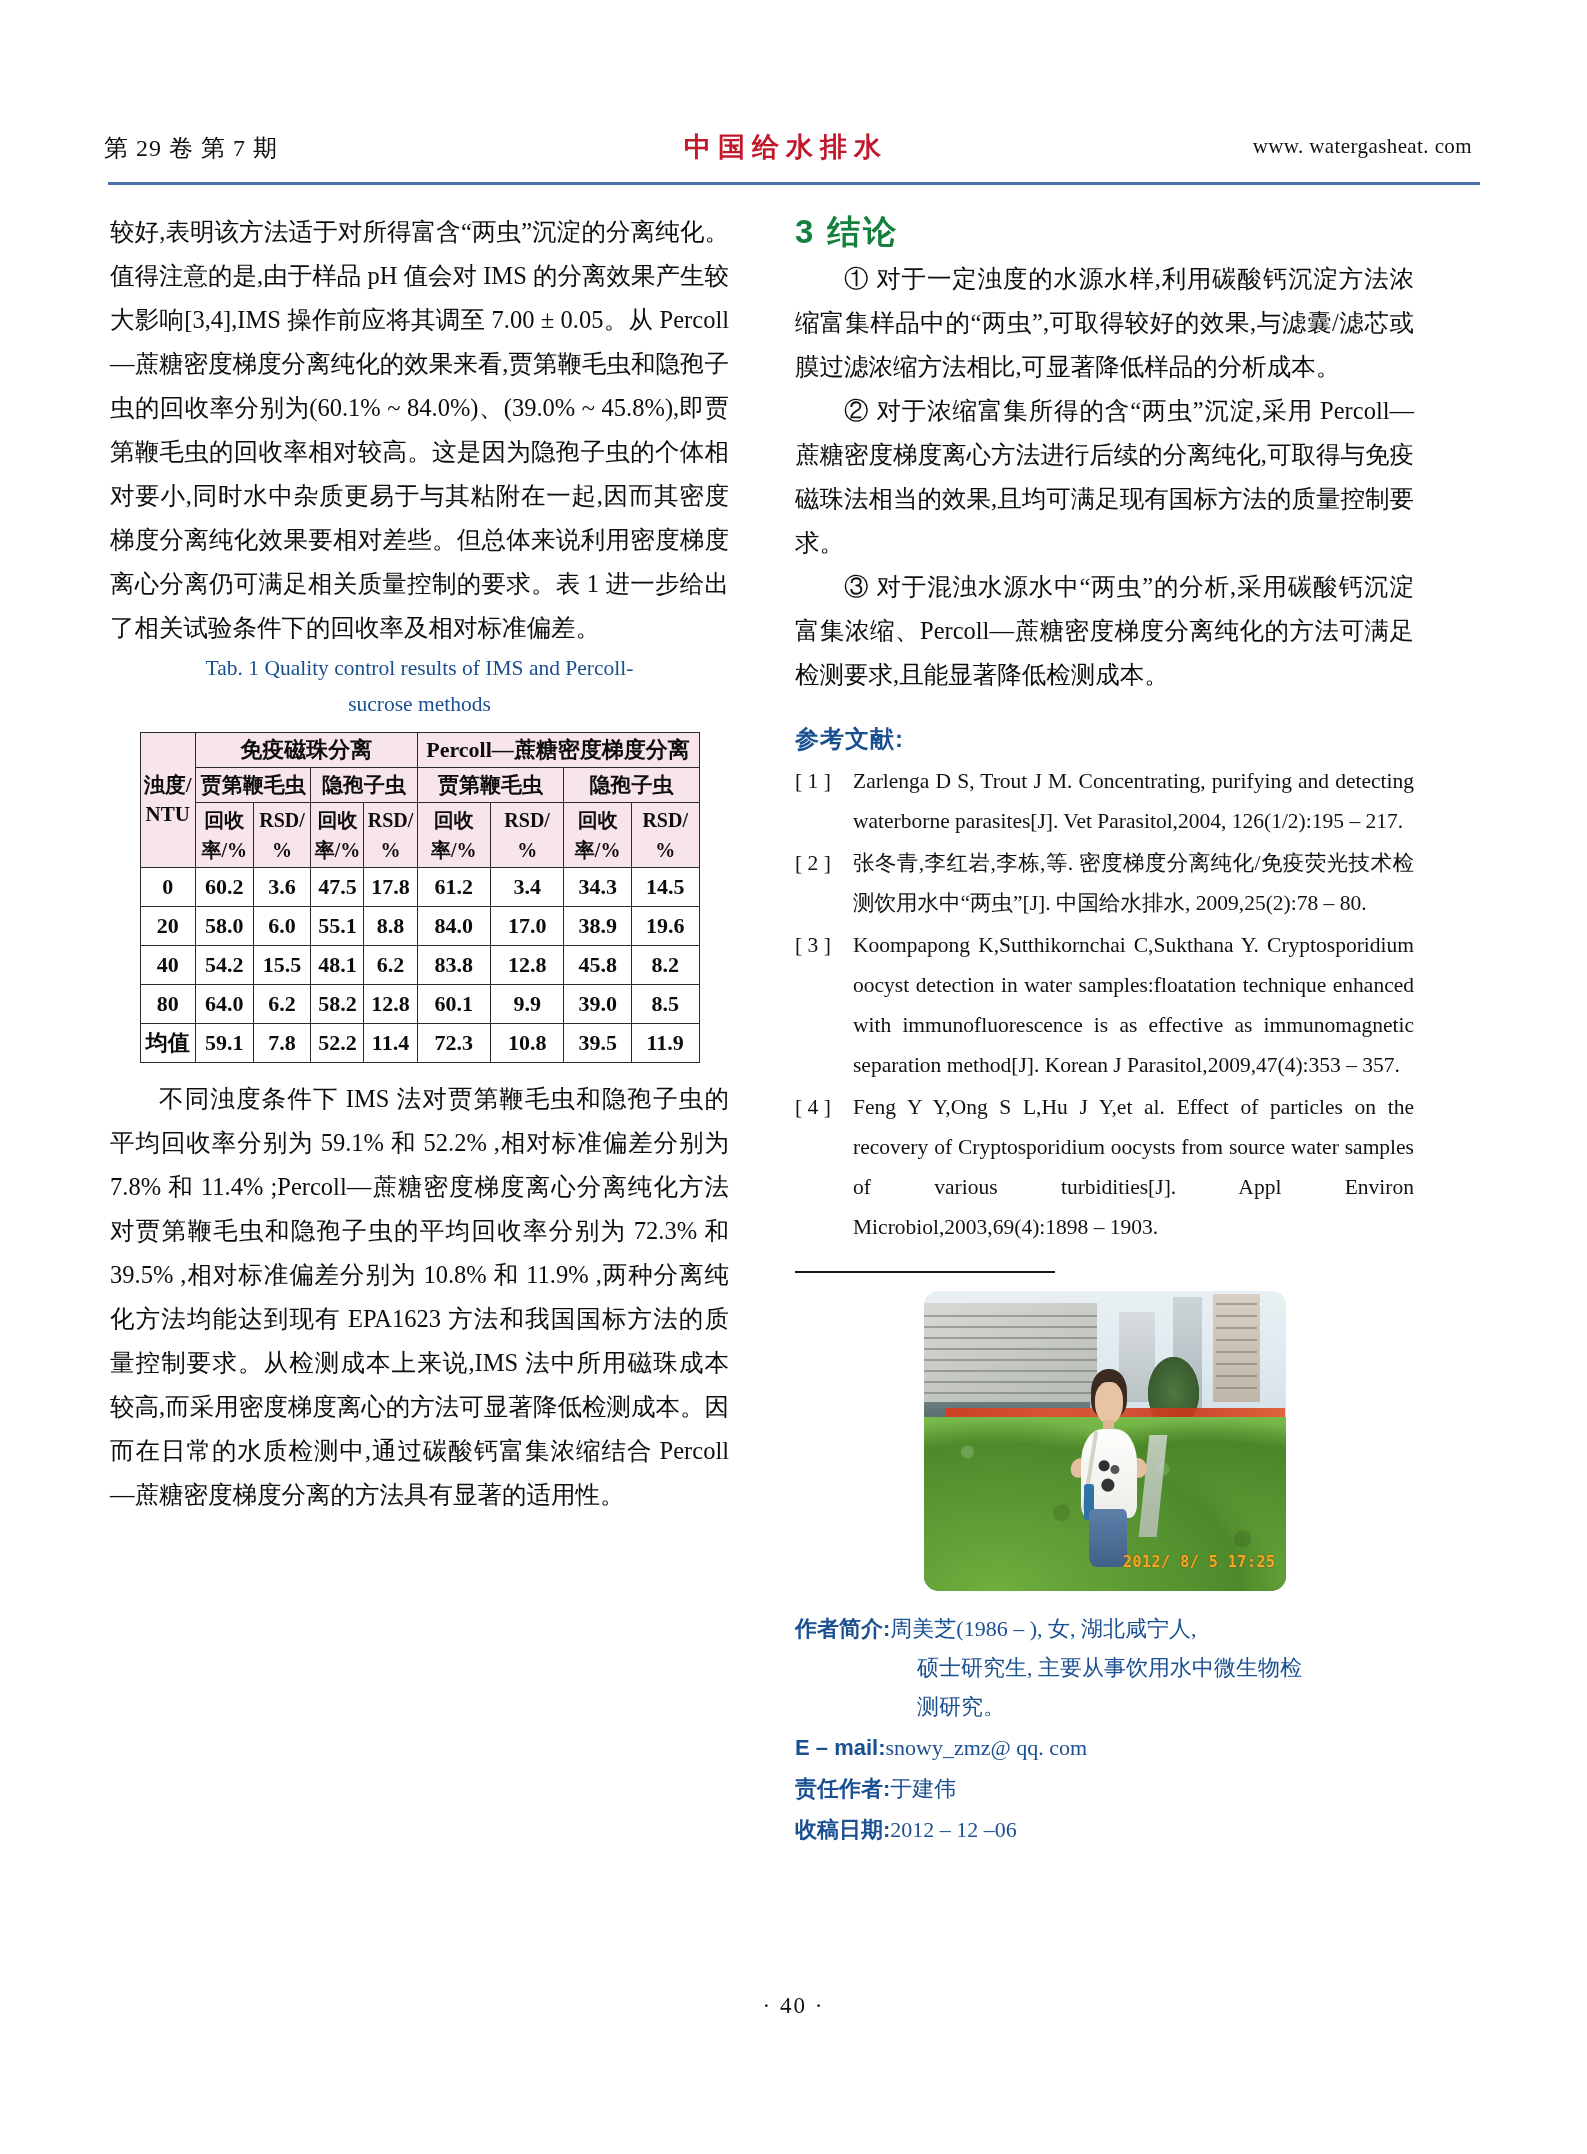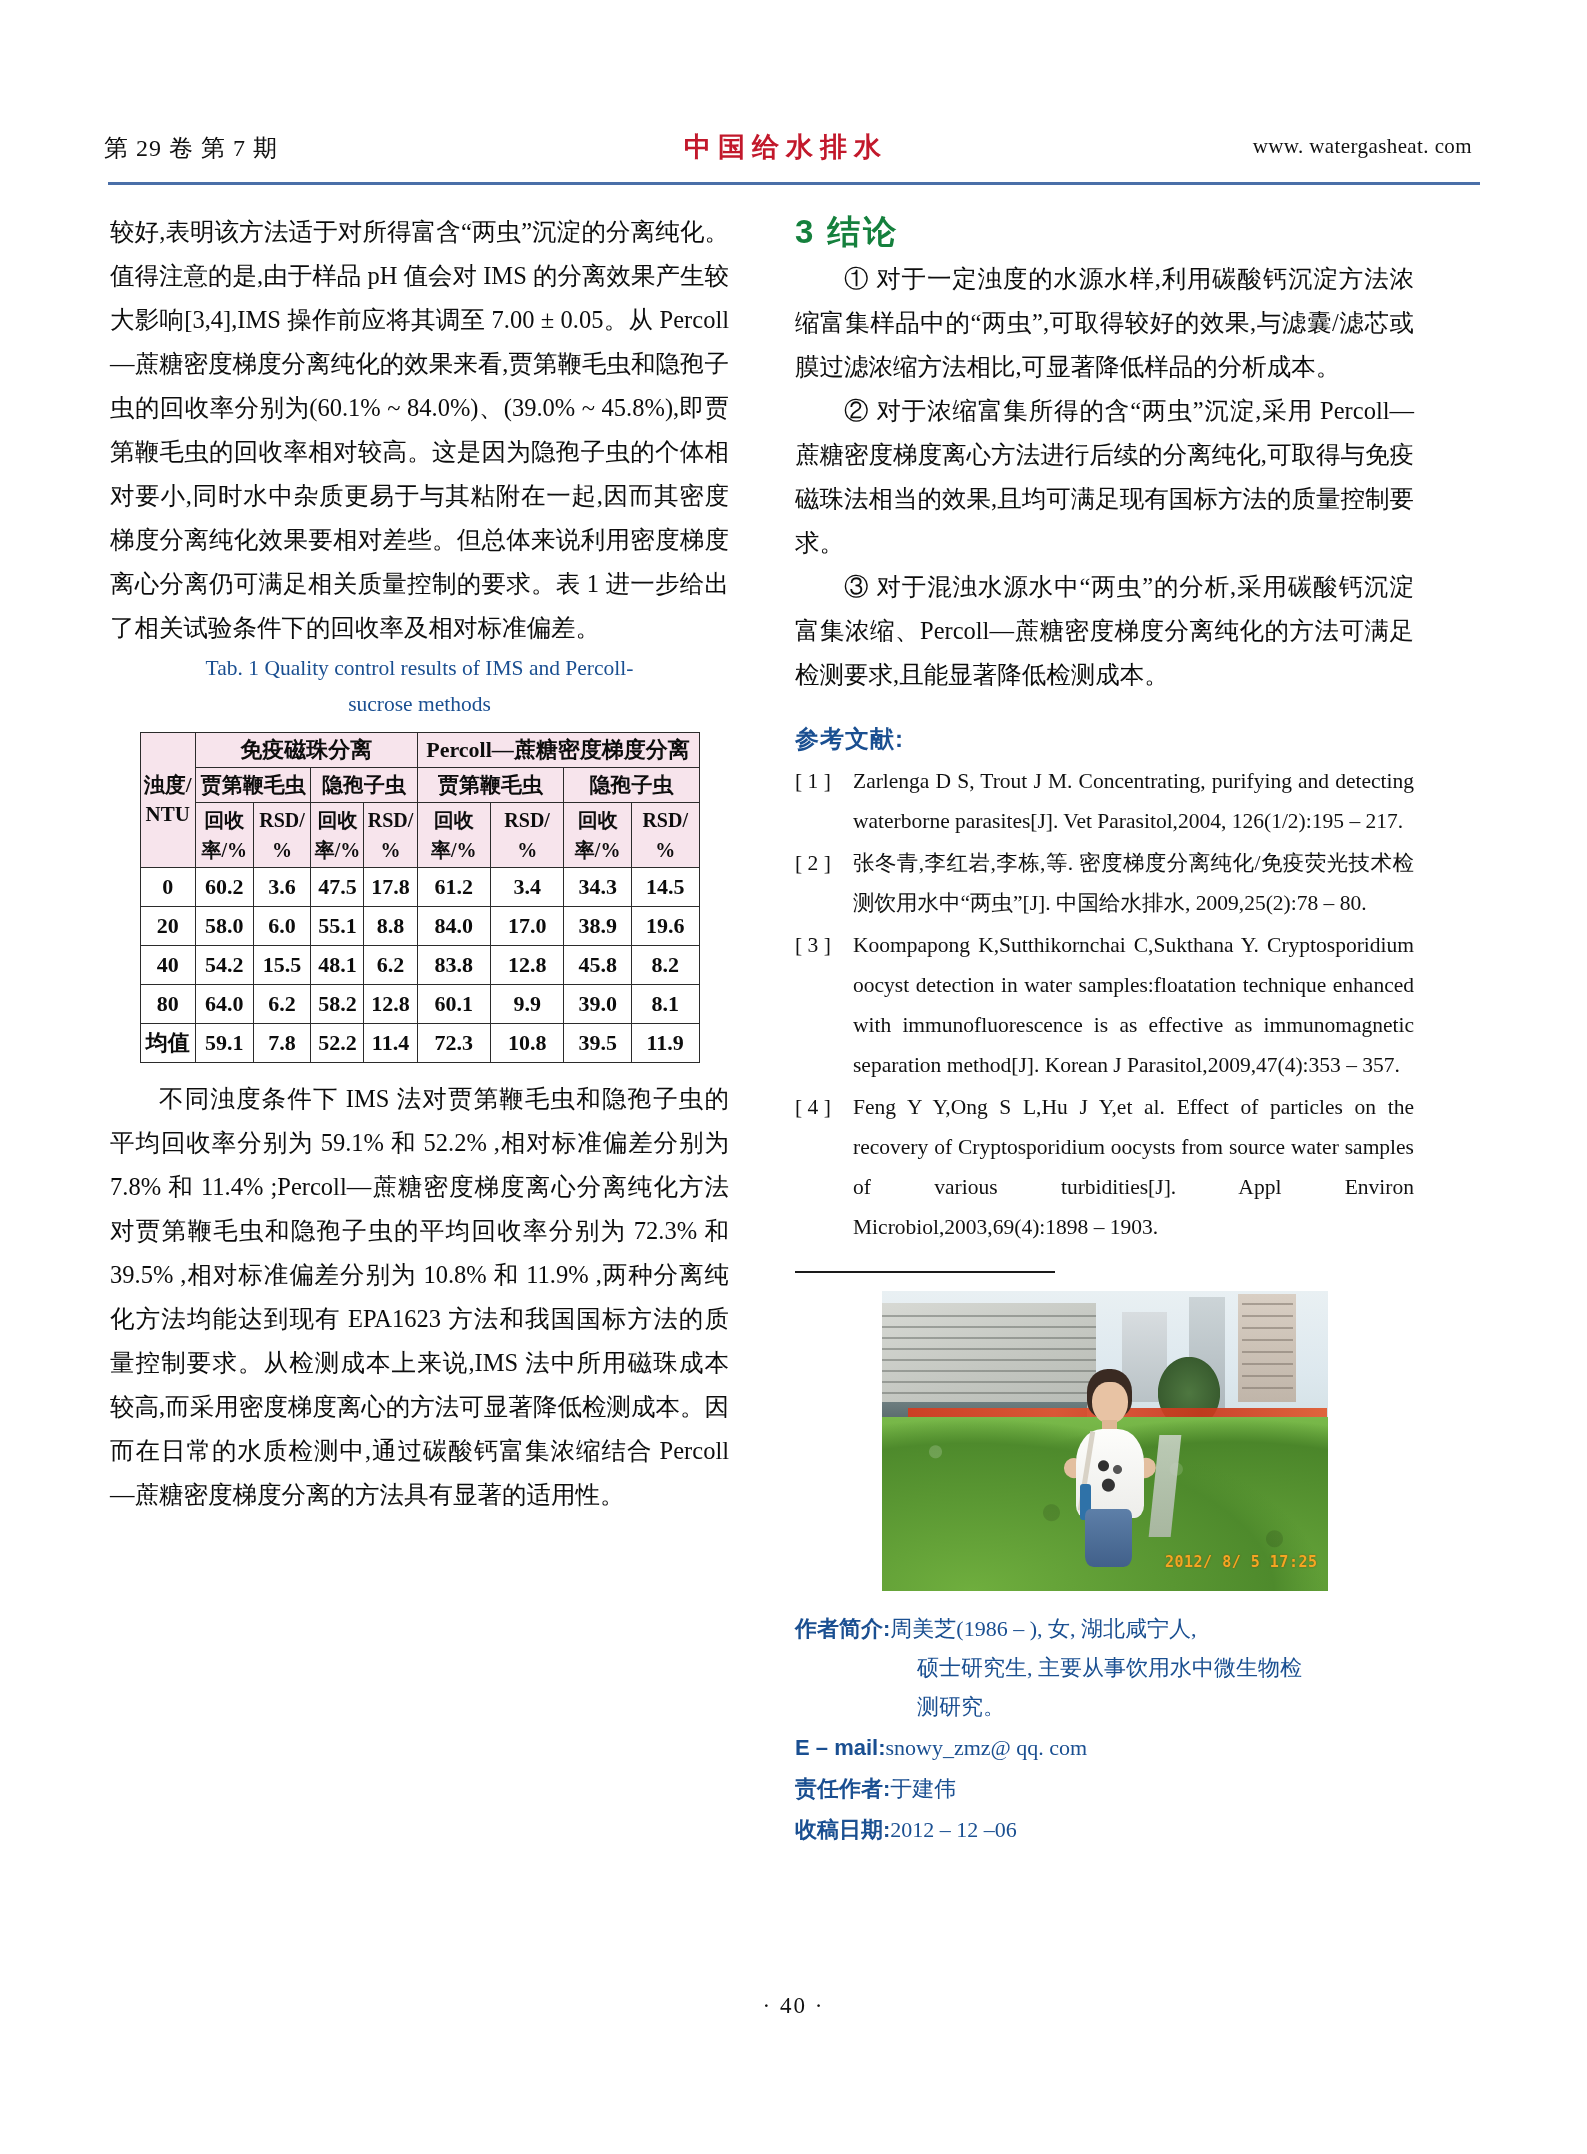--- a/index.html
+++ b/index.html
@@ -173,26 +173,27 @@
   
   .bio-rule {
     width: 260px;
     height: 2px;
     background: #1a1a1a;
     margin: 24px 0 18px 0;
   }
 
   
   .photo-wrap {
-    width: 446px;
+    width: 362px;
     height: 300px;
     margin: 0 auto 18px auto;
     position: relative;
     overflow: hidden;
     background: #cfe3ef;
+    border-radius: 15px;
   }
   .ph-sky {
     position: absolute; left: 0; top: 0; width: 100%; height: 46%;
     background: linear-gradient(#e9f0f3 0%, #dde8ee 60%, #d2e0e4 100%);
   }
   .ph-bldg-left {
     position: absolute; left: 0; top: 4%; width: 48%; height: 40%;
     background: linear-gradient(160deg, #d7d9d4 0%, #c3c6c0 55%, #b4b8b2 100%);
   }
   .ph-bldg-left::after {
@@ -418,21 +419,21 @@
         </tr>
         <tr>
           <td class="rowlab">80</td>
           <td>64.0</td>
           <td>6.2</td>
           <td>58.2</td>
           <td>12.8</td>
           <td>60.1</td>
           <td>9.9</td>
           <td>39.0</td>
-          <td>8.1</td>
+          <td>8.5</td>
         </tr>
         <tr>
           <td class="rowlab">均值</td>
           <td>59.1</td>
           <td>7.8</td>
           <td>52.2</td>
           <td>11.4</td>
           <td>72.3</td>
           <td>10.8</td>
           <td>39.5</td>

